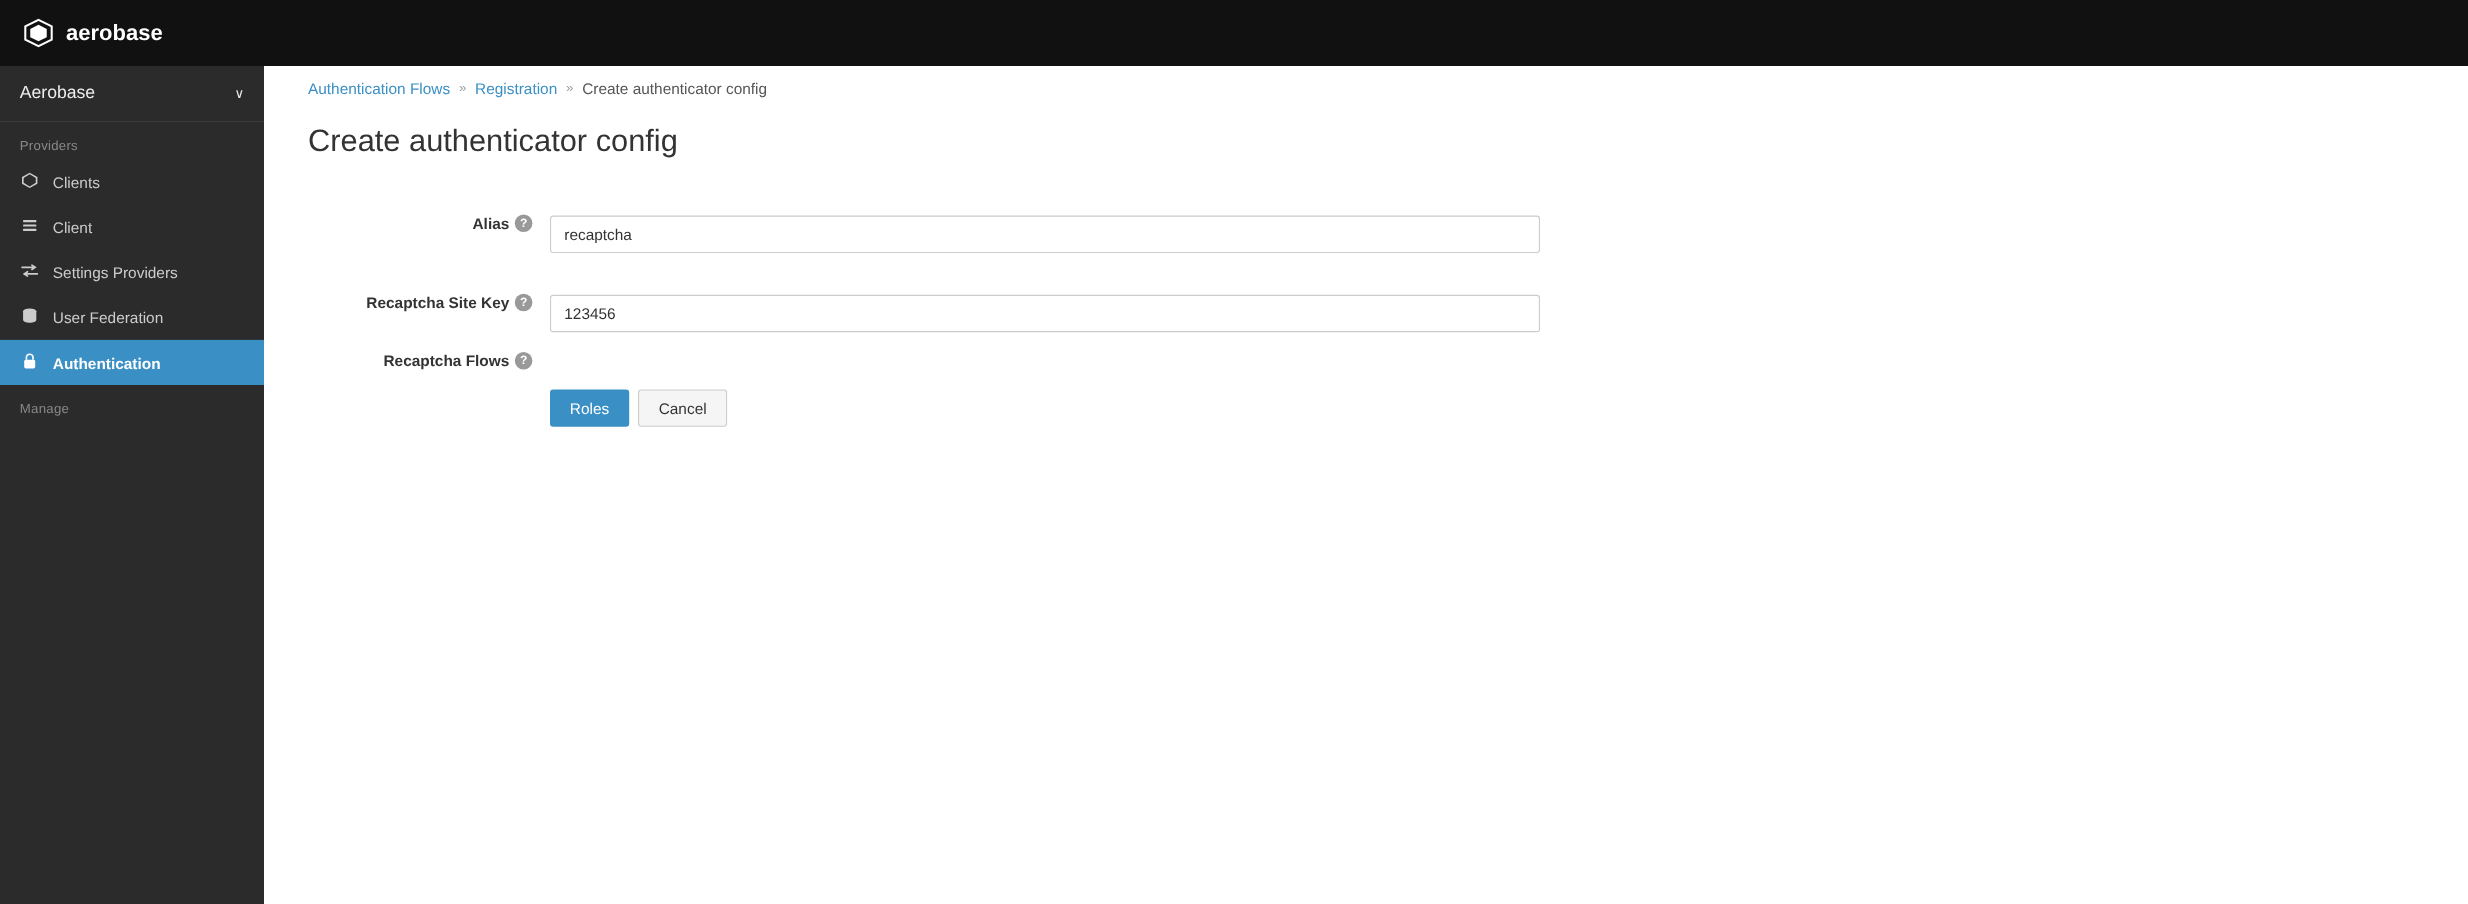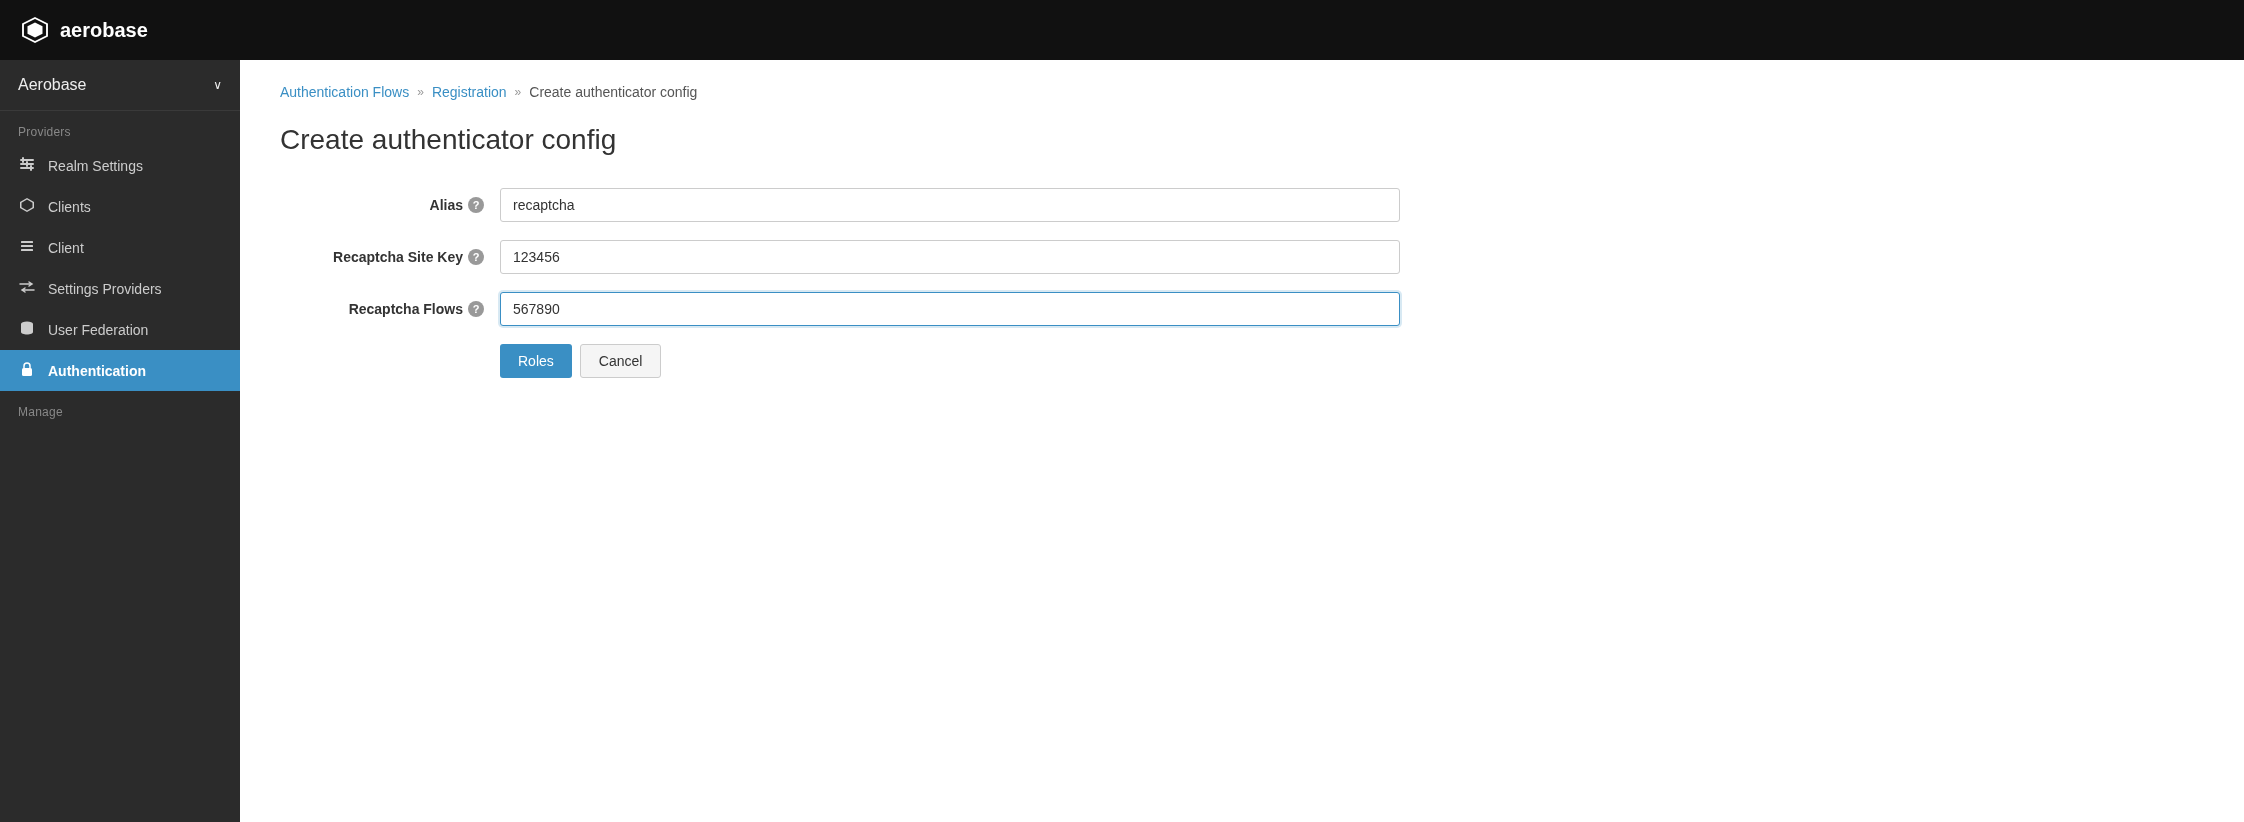--- a/index.html
+++ b/index.html
@@ -87,21 +87,21 @@
       width: 18px;
       text-align: center;
       font-size: 14px;
       flex-shrink: 0;
       color: inherit;
     }
 
     
     .content {
       flex: 1;
-      padding: 24px 40px;
+      padding: 12px 40px;
       overflow-y: auto;
       background: #fff;
     }
     .breadcrumb {
       display: flex;
       align-items: center;
       gap: 8px;
       font-size: 14px;
       margin-bottom: 24px;
       color: #555;
@@ -147,20 +147,21 @@
       color: #fff;
       border-radius: 50%;
       font-size: 11px;
       font-weight: bold;
       cursor: pointer;
       flex-shrink: 0;
     }
     .form-input-cell {
       flex: 1;
       max-width: 900px;
+      margin-top: 20px;
     }
     .form-input {
       width: 100%;
       padding: 8px 12px;
       font-size: 14px;
       border: 1px solid #ccc;
       border-radius: 3px;
       color: #333;
       outline: none;
     }
@@ -205,33 +206,20 @@
 <div class="main-layout">
 
   <div class="sidebar">
     <div class="sidebar-realm">
       <span class="sidebar-realm-name">Aerobase</span>
       <span class="chevron-icon">∨</span>
     </div>
 
     <div class="sidebar-section-label">Providers</div>
 
-    <div class="sidebar-item">
-      <span class="sidebar-icon">
-        <svg width="16" height="16" viewBox="0 0 16 16" fill="currentColor">
-            <rect x="1" y="3" width="14" height="2" rx="1"></rect>
-            <rect x="1" y="7" width="14" height="2" rx="1"></rect>
-            <rect x="1" y="11" width="14" height="2" rx="1"></rect>
-            <rect x="3" y="1" width="2" height="6" rx="1"></rect>
-            <rect x="7" y="5" width="2" height="6" rx="1"></rect>
-            <rect x="11" y="9" width="2" height="6" rx="1"></rect>
-          </svg>
-      </span>
-      <span>Realm Settings</span>
-    </div>
 
     <div class="sidebar-item">
       <span class="sidebar-icon">
         <svg width="16" height="16" viewBox="0 0 16 16" fill="currentColor">
             <path d="M8 1L15 5v6l-7 4-7-4V5l7-4zm0 1.5L2.5 5.8V10.2L8 13.5l5.5-3.3V5.8L8 2.5z"></path>
           </svg>
       </span>
       <span>Clients</span>
     </div>
 
@@ -312,23 +300,20 @@
         <div class="form-input-cell">
           <input type="text" class="form-input" value="123456" style="">
         </div>
       </div>
 
       <div class="form-row">
         <div class="form-label-cell">
           <span>Recaptcha Flows</span>
           <span class="help-icon">?</span>
         </div>
-        <div class="form-input-cell">
-          <input type="text" class="form-input" value="567890" autofocus="" style="border-color: rgb(58, 143, 196); box-shadow: rgba(58, 143, 196, 0.2) 0px 0px 0px 2px;">
-        </div>
       </div>
 
       <div class="form-actions">
         <button class="btn-save">Roles</button>
         <button class="btn-cancel">Cancel</button>
       </div>
 
     </div>
   </div>
 </div>

